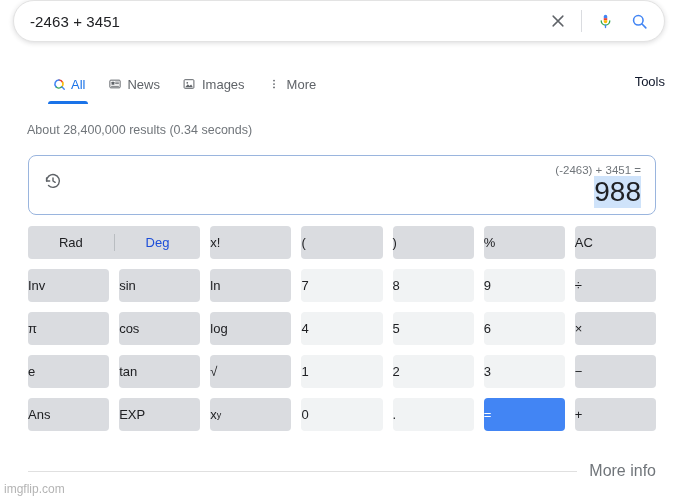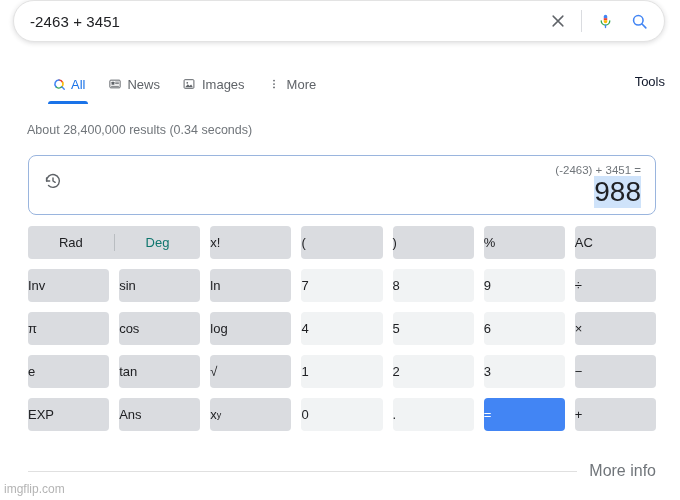--- a/index.html
+++ b/index.html
@@ -195,21 +195,21 @@
     align-items: center;
     justify-content: center;
     width: 100%;
   }
   .toggle-opt {
     width: 50%;
     text-align: center;
     font-size: 13px;
   }
   .toggle-opt.on { color: #202124; }
-  .toggle-opt.off { color: #0f766e; }
+  .toggle-opt.off { color: #1d4ed8; }
   .toggle-sep {
     width: 1px;
     height: 17px;
     background: #b9bdc1;
     flex: 0 0 auto;
   }
   .sup { font-size: 9px; vertical-align: super; }
 
   
   .calc-footer {
@@ -423,24 +423,24 @@
       <div class="key num">
         <span>2</span>
       </div>
       <div class="key num">
         <span>3</span>
       </div>
       <div class="key">
         <span>−</span>
       </div>
       <div class="key">
+        <span>Ans</span>
+      </div>
+      <div class="key">
         <span>EXP</span>
-      </div>
-      <div class="key">
-        <span>Ans</span>
       </div>
       <div class="key">
         <span>x</span>
         <span class="sup">y</span>
       </div>
       <div class="key num">
         <span>0</span>
       </div>
       <div class="key num">
         <span>.</span>

